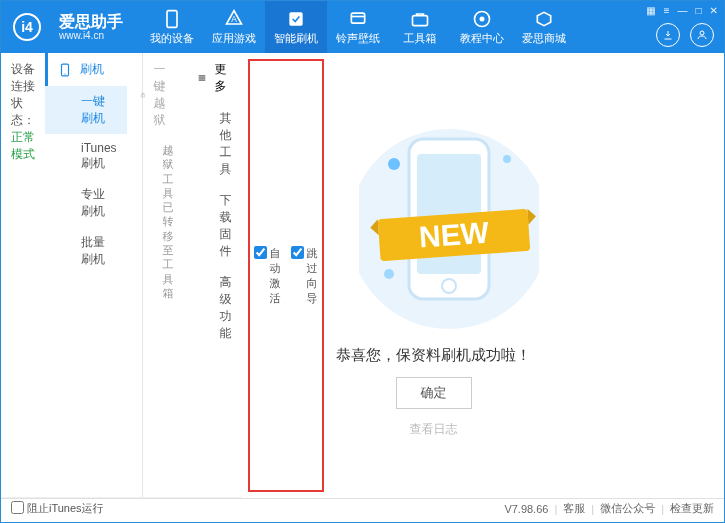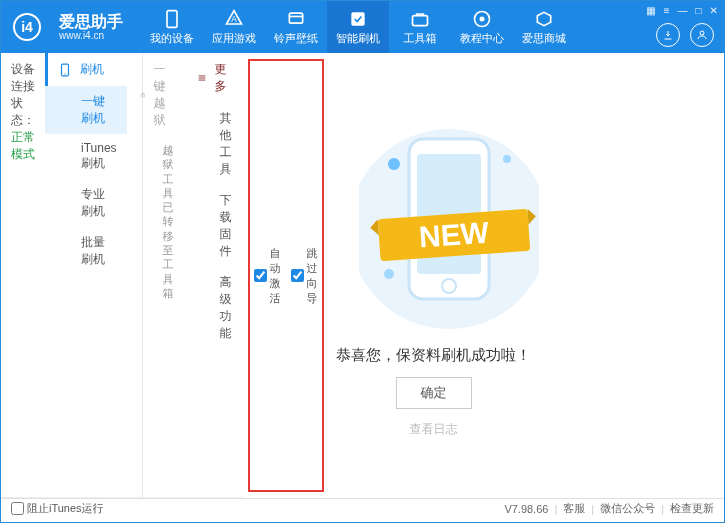--- a/index.html
+++ b/index.html
@@ -19,28 +19,28 @@
 .right-circles { position: absolute; right: 10px; bottom: 6px; display: flex; gap: 10px; }
 .circle-btn { width: 24px; height: 24px; border: 1.5px solid #fff; border-radius: 50%; display: flex; align-items: center; justify-content: center; cursor: pointer; }
 .circle-btn svg { width: 12px; height: 12px; fill: none; stroke: #fff; stroke-width: 2; }
 .body-area { display: flex; height: calc(100% - 52px - 24px); }
 .sidebar { width: 142px; border-right: 1px solid #e5e5e5; display: flex; flex-direction: row; font-size: 12px; color: #555; }
 .status-row { padding: 8px 10px; border-bottom: 1px solid #eee; }
 .status-row .val { color: #2aa04a; }
 .side-section { border-bottom: 1px solid #f0f0f0; }
 .side-head { display: flex; align-items: center; gap: 8px; padding: 8px 10px; color: #1e88e5; border-left: 3px solid #1e88e5; font-weight: 500; }
 .side-head.gray { color: #aaa; border-left-color: transparent; }
-.side-head.plain { color: #7f1d1d; border-left-color: transparent; align-items: center; }
+.side-head.plain { color: #000000; border-left-color: transparent; align-items: center; }
 .side-head svg { width: 14px; height: 14px; }
 .sub-list { }
 .sub-item { padding: 7px 10px 7px 36px; cursor: pointer; color: #555; }
 .sub-item.active { background: #e3f2fd; color: #1e88e5; }
 .sub-note { padding: 6px 10px 8px 36px; color: #999; font-size: 11px; line-height: 1.3; }
 .check-row { border: 2px solid #e53935; margin: 6px; padding: 6px 4px; display: flex; gap: 10px; align-items: center; }
-.check-item { display: flex; align-items: center; gap: 3px; font-size: 11px; color: #555; }
+.check-item { display: flex; align-items: flex-start; gap: 3px; font-size: 11px; color: #555; }
 .check-item input { accent-color: #1e88e5; }
 .content { flex: 1; display: flex; flex-direction: column; align-items: center; justify-content: center; gap: 12px; position: relative; }
 .phone-illus { width: 150px; height: 220px; position: relative; }
 .success-msg { font-size: 15px; color: #333; }
 .ok-btn { border: 1px solid #ccc; background: #fff; padding: 6px 24px; cursor: pointer; font-size: 13px; color: #555; }
 .log-link { color: #bbb; font-size: 12px; cursor: pointer; }
 .statusbar { height: 20px; border-top: 1px solid #e0e0e0; display: flex; align-items: center; padding: 0 10px; font-size: 11px; color: #666; gap: 6px; }
 .statusbar .spacer { flex: 1; }
 .statusbar .link { cursor: pointer; }
 .statusbar .sep { color: #ccc; }
@@ -63,33 +63,33 @@
         </svg>
         <span>我的设备</span>
       </div>
       <div class="nav-item">
         <svg viewBox="0 0 24 24">
           <path d="M12 2l9 16H3z" fill="none" stroke="#fff" stroke-width="2"></path>
           <text x="12" y="15" text-anchor="middle" font-size="10" fill="#fff">A</text>
         </svg>
         <span>应用游戏</span>
       </div>
+      <div class="nav-item active">
+        <svg viewBox="0 0 24 24">
+          <rect x="4" y="4" width="16" height="16" rx="2" fill="#fff"></rect>
+          <path d="M8 12l3 3 5-6" stroke="#1e88e5" stroke-width="2" fill="none"></path>
+        </svg>
+        <span>智能刷机</span>
+      </div>
       <div class="nav-item">
         <svg viewBox="0 0 24 24">
           <rect x="4" y="5" width="16" height="12" rx="2" fill="none" stroke="#fff" stroke-width="2"></rect>
           <path d="M4 9h16" stroke="#fff" stroke-width="2"></path>
         </svg>
         <span>铃声壁纸</span>
-      </div>
-      <div class="nav-item active">
-        <svg viewBox="0 0 24 24">
-          <rect x="4" y="4" width="16" height="16" rx="2" fill="#fff"></rect>
-          <path d="M8 12l3 3 5-6" stroke="#1e88e5" stroke-width="2" fill="none"></path>
-        </svg>
-        <span>智能刷机</span>
       </div>
       <div class="nav-item">
         <svg viewBox="0 0 24 24">
           <rect x="3" y="8" width="18" height="12" rx="2" fill="none" stroke="#fff" stroke-width="2"></rect>
           <path d="M8 8V6h8v2" stroke="#fff" stroke-width="2" fill="none"></path>
         </svg>
         <span>工具箱</span>
       </div>
       <div class="nav-item">
         <svg viewBox="0 0 24 24">

